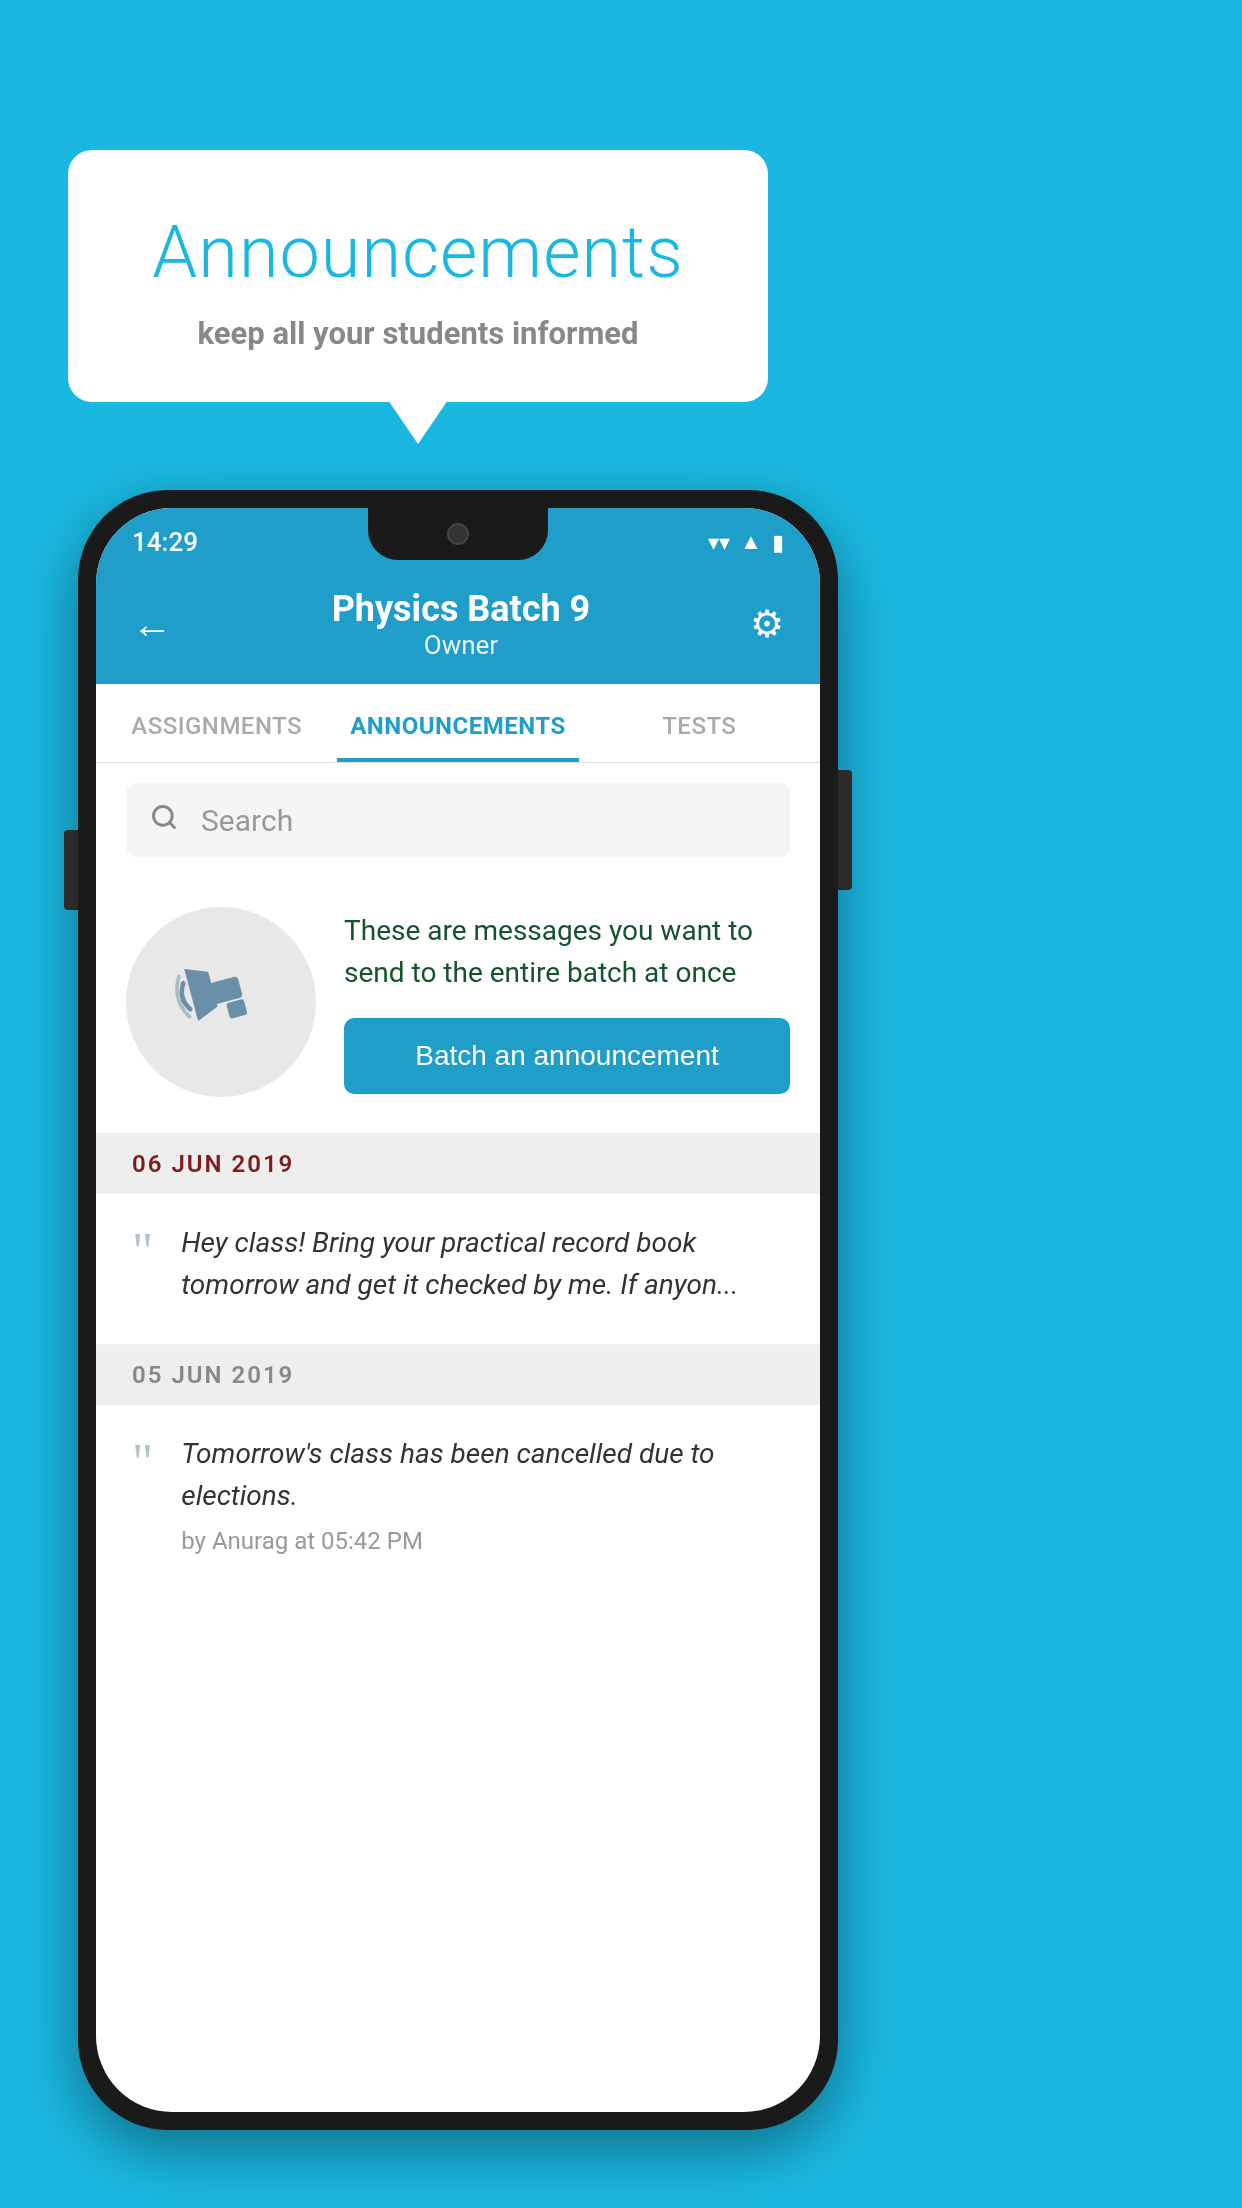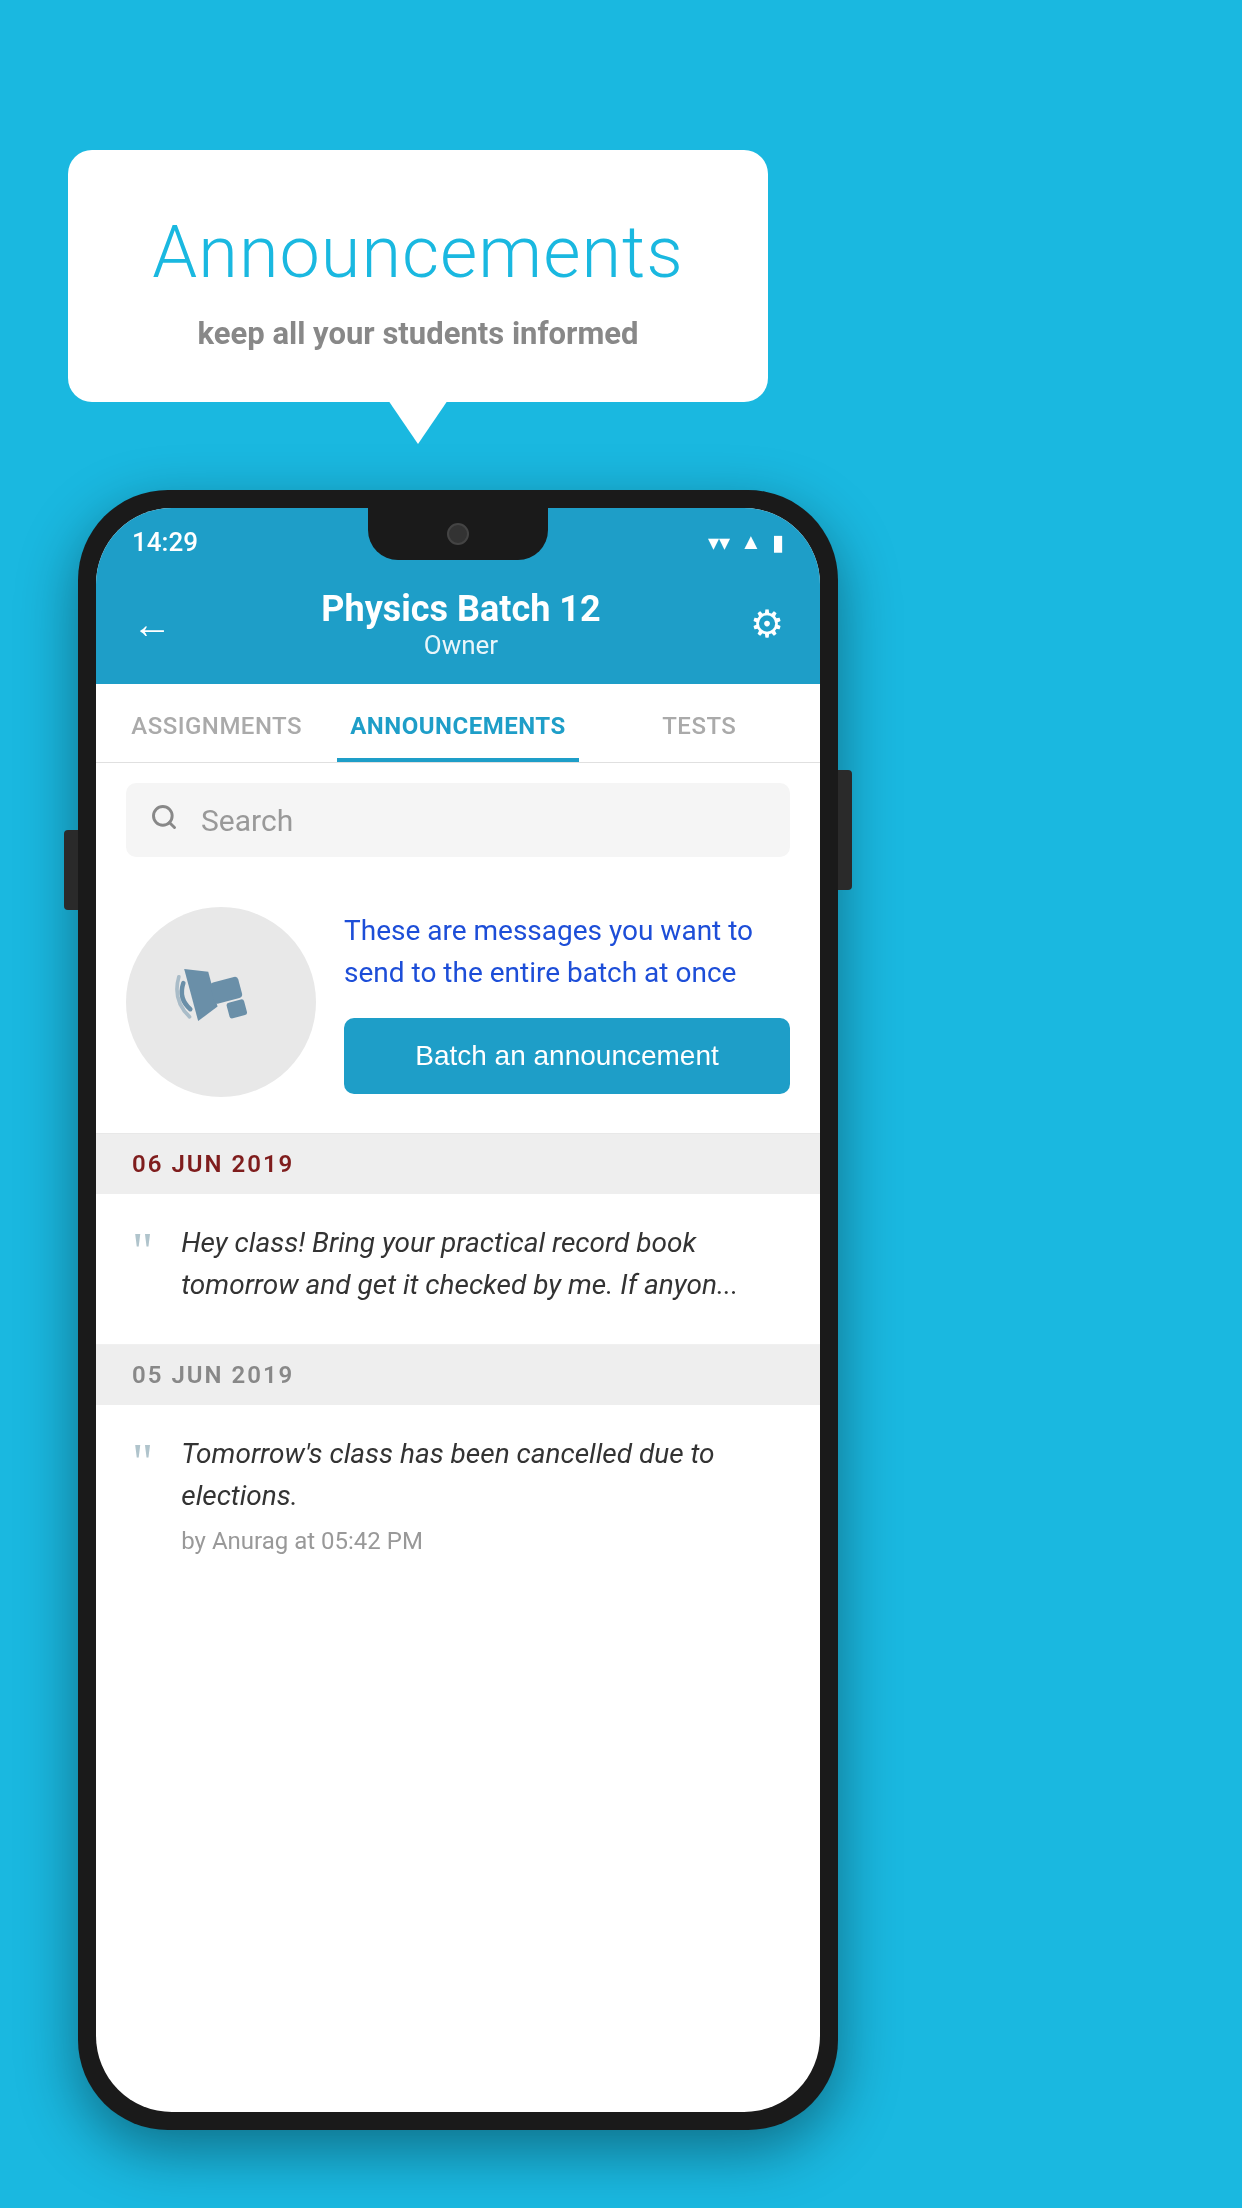--- a/index.html
+++ b/index.html
@@ -282,21 +282,21 @@
       font-size: 80px;
       color: #6a8fa8;
       transform: rotate(-15deg) scaleX(-1);
     }
 
     .promo-right {
       flex: 1;
     }
 
     .promo-text {
-      color: #1d4ed8;
+      color: #14532d;
       font-size: 28px;
       line-height: 1.5;
       margin-bottom: 24px;
     }
 
     .make-announcement-btn {
       background: #1e9ec8;
       color: white;
       border: none;
       border-radius: 10px;
@@ -394,21 +394,21 @@
         <div class="status-icons">
           <span class="wifi-icon">▾▾</span>
           <span class="signal-icon">▲</span>
           <span class="battery-icon">▮</span>
         </div>
       </div>
 
       <div class="app-header">
         <div class="header-back">←</div>
         <div class="header-center">
-          <div class="header-title">Physics Batch 12</div>
+          <div class="header-title">Physics Batch 9</div>
           <div class="header-subtitle">Owner</div>
         </div>
         <div class="header-settings">⚙</div>
       </div>
 
       <div class="tabs-container">
         <div class="tab">
           <span>ASSIGNMENTS</span>
         </div>
         <div class="tab active">

